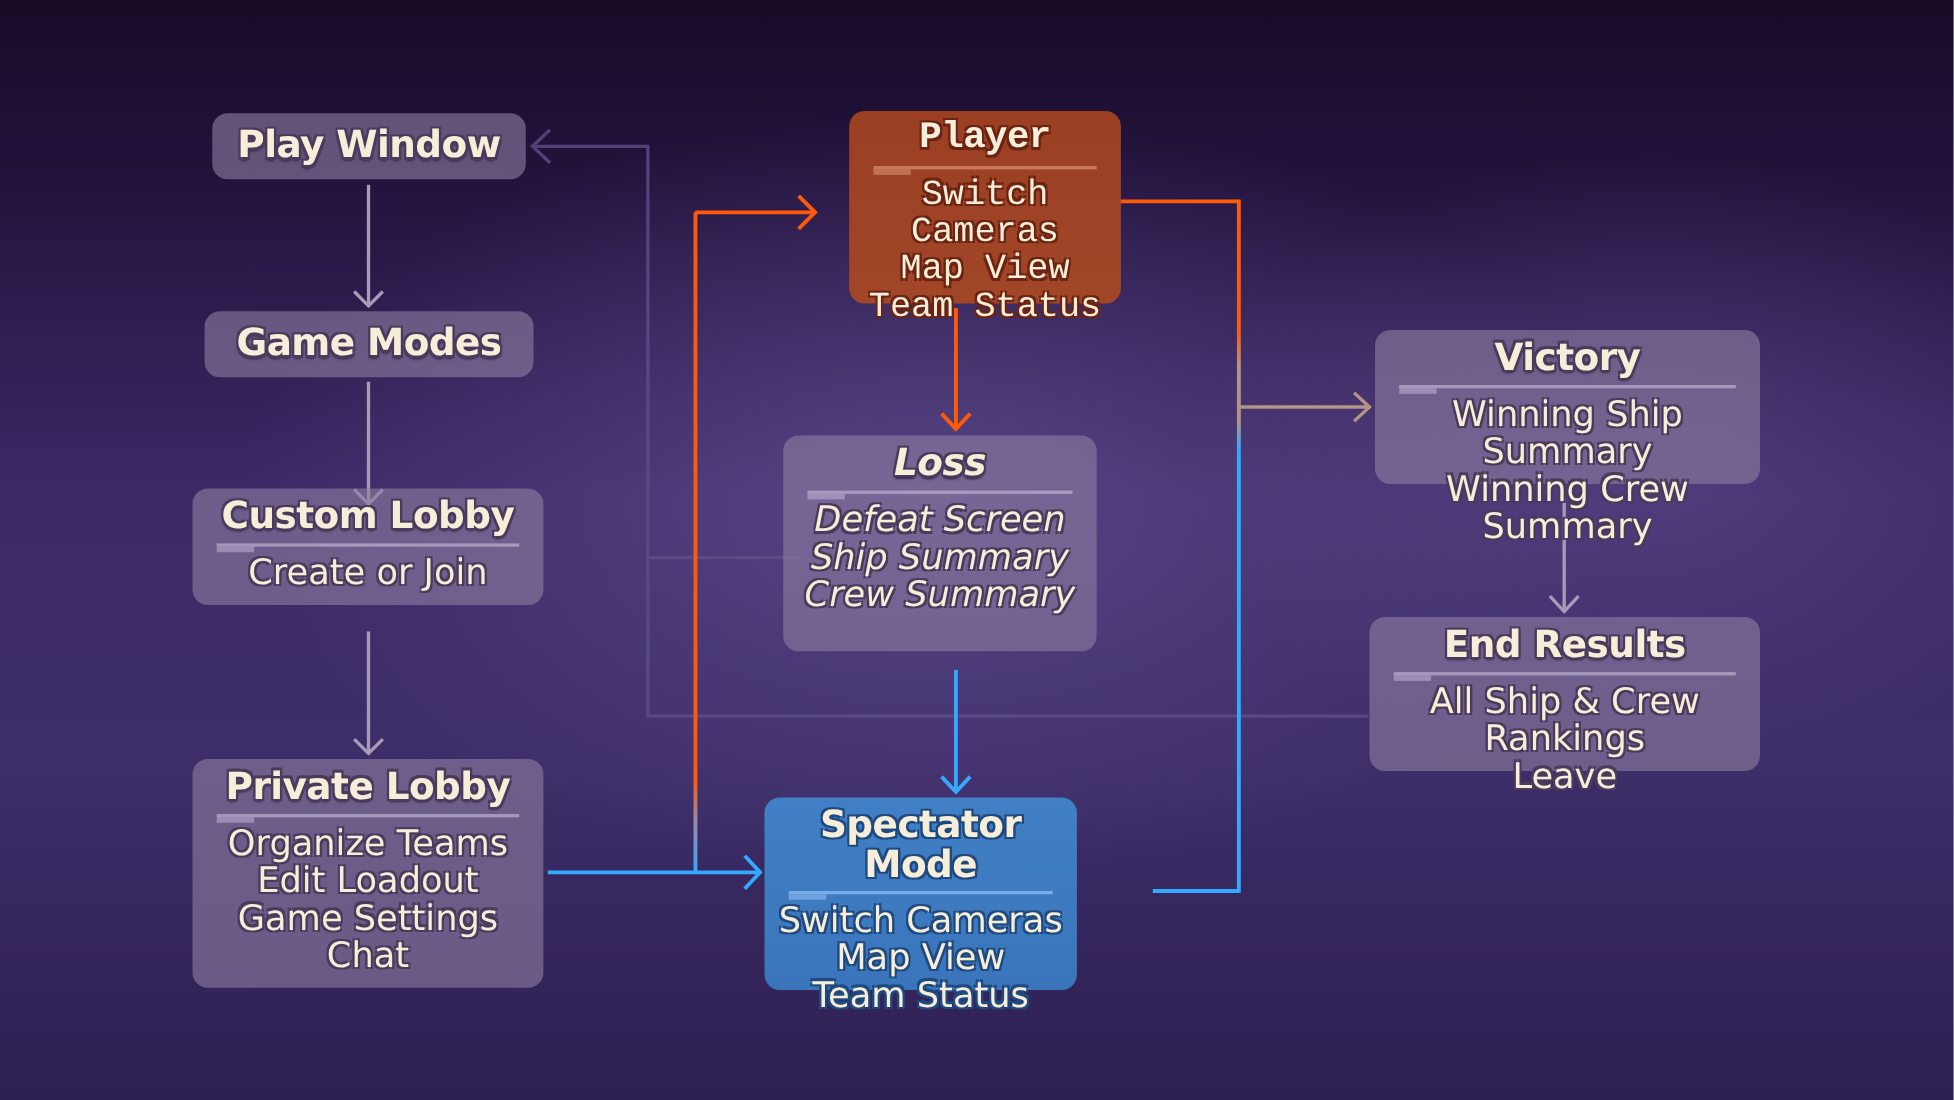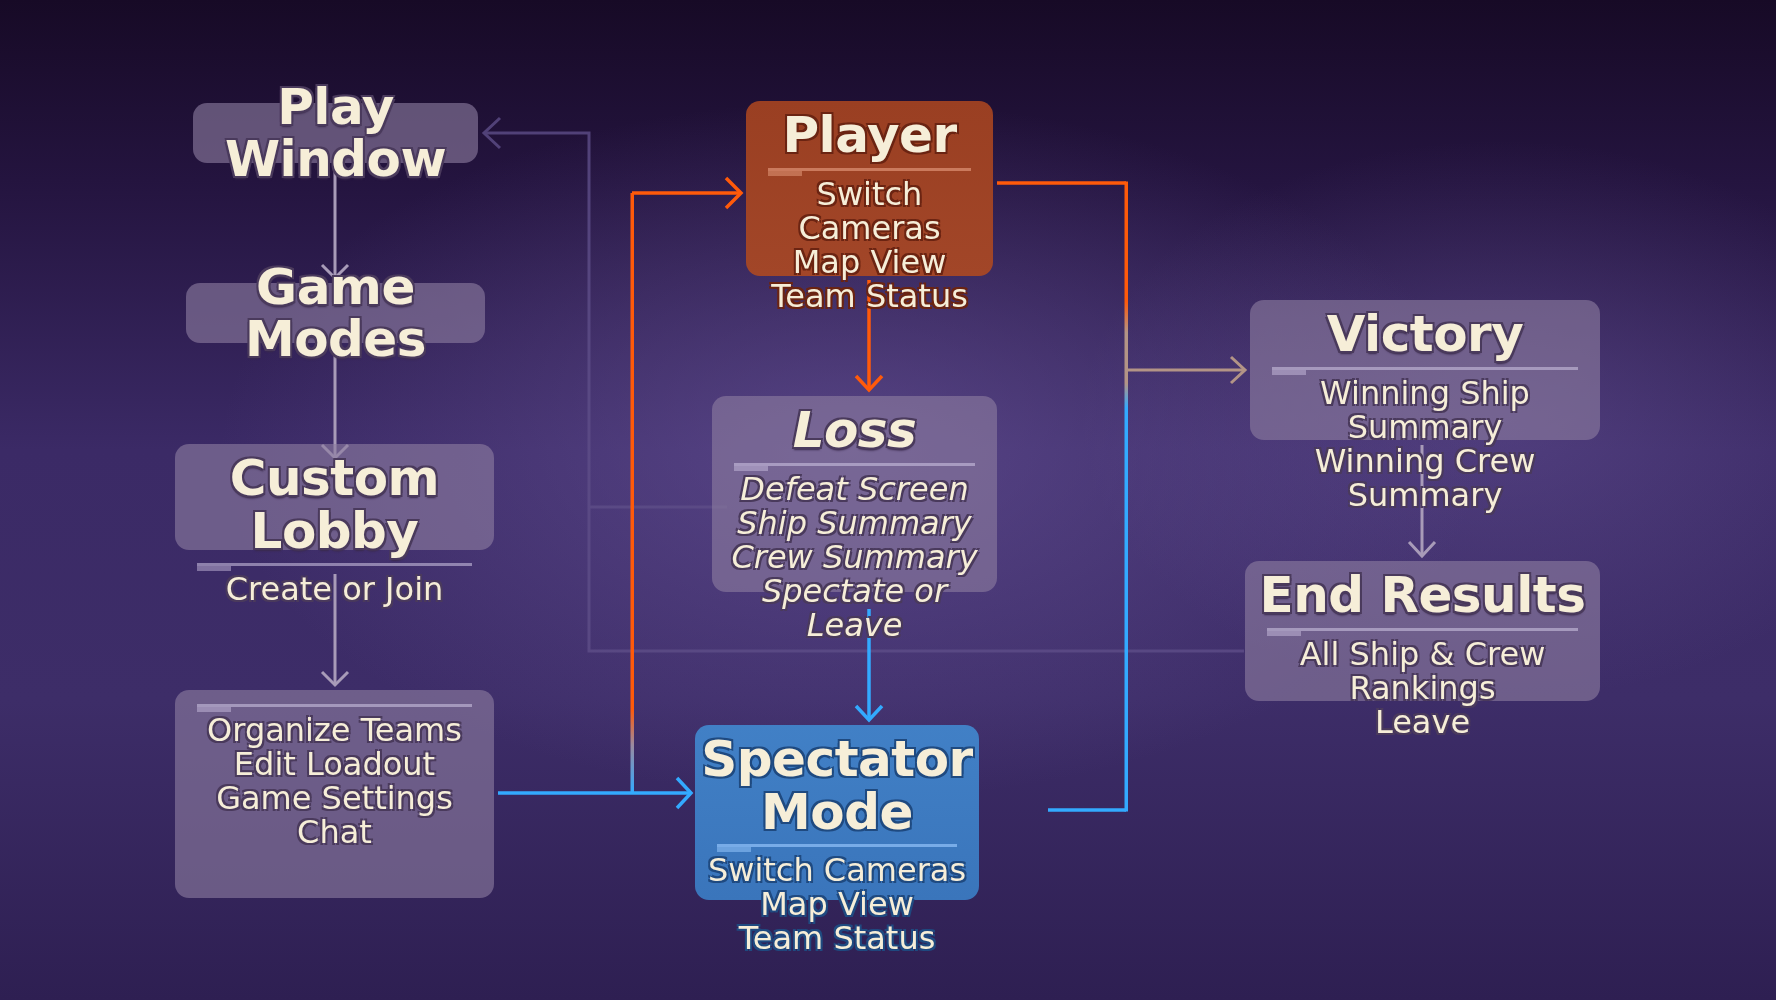--- a/index.html
+++ b/index.html
@@ -13,21 +13,21 @@
   }
   svg.wires { position:absolute; left:0; top:0; width:1776px; height:1000px; }
   .node {
     position:absolute; box-sizing:border-box; border-radius:14px;
     background: rgba(140,125,160,0.62);
     text-align:center; color:#f6eed8;
   }
   .node.orange { background: linear-gradient(180deg,#9a3f22,#a24628); }
   .node.blue { background: linear-gradient(180deg,#4180c6,#3a75bb); }
   .title {
-    font-size:50px; font-weight:bold; line-height:1.05;
+    font-size:34px; font-weight:bold; line-height:1.05;
     text-shadow: -2px -2px 0 #4a3a5c, 2px -2px 0 #4a3a5c, -2px 2px 0 #4a3a5c, 2px 2px 0 #4a3a5c, 0 3px 2px #3a2a4c;
     letter-spacing:-0.5px;
   }
   .node.orange .title { text-shadow: -2px -2px 0 #6b2412, 2px -2px 0 #6b2412, -2px 2px 0 #6b2412, 2px 2px 0 #6b2412; }
   .node.blue .title { text-shadow: -2px -2px 0 #1f4a80, 2px -2px 0 #1f4a80, -2px 2px 0 #1f4a80, 2px 2px 0 #1f4a80; }
   .item {
     font-size:32px; line-height:34px;
     text-shadow: -2px -2px 0 #4a3a5c, 2px -2px 0 #4a3a5c, -2px 2px 0 #4a3a5c, 2px 2px 0 #4a3a5c;
   }
   .node.orange .item { text-shadow: -2px -2px 0 #6b2412, 2px -2px 0 #6b2412, -2px 2px 0 #6b2412, 2px 2px 0 #6b2412; }
@@ -129,42 +129,42 @@
   <div class="title">Game Modes</div>
 </div>
 
 <div class="node" style="left:175px;top:444px;width:319px;height:106px;padding-top:8px;">
   <div class="title">Custom Lobby</div>
   <div class="divider"></div>
   <div class="item">Create or Join</div>
 </div>
 
 <div class="node" style="left:175px;top:690px;width:319px;height:208px;padding-top:8px;">
+  <div class="title">Private Lobby</div>
   <div class="divider"></div>
   <div class="item">Organize Teams</div>
   <div class="item">Edit Loadout</div>
   <div class="item">Game Settings</div>
   <div class="item">Chat</div>
 </div>
 
-<div class="node orange" style="left:746px;top:101px;width:247px;height:175px;padding-top:8px;">
+<div class="node orange" style="left:772px;top:101px;width:247px;height:175px;padding-top:8px;font-family:Liberation Mono, monospace;">
   <div class="title">Player</div>
   <div class="divider"></div>
   <div class="item">Switch Cameras</div>
   <div class="item">Map View</div>
   <div class="item">Team Status</div>
 </div>
 
 <div class="node" style="left:712px;top:396px;width:285px;height:196px;padding-top:8px;font-style:italic;">
   <div class="title">Loss</div>
   <div class="divider"></div>
   <div class="item">Defeat Screen</div>
   <div class="item">Ship Summary</div>
   <div class="item">Crew Summary</div>
-  <div class="item">Spectate or Leave</div>
 </div>
 
 <div class="node blue" style="left:695px;top:725px;width:284px;height:175px;padding-top:8px;">
   <div class="title">Spectator Mode</div>
   <div class="divider"></div>
   <div class="item">Switch Cameras</div>
   <div class="item">Map View</div>
   <div class="item">Team Status</div>
 </div>
 

